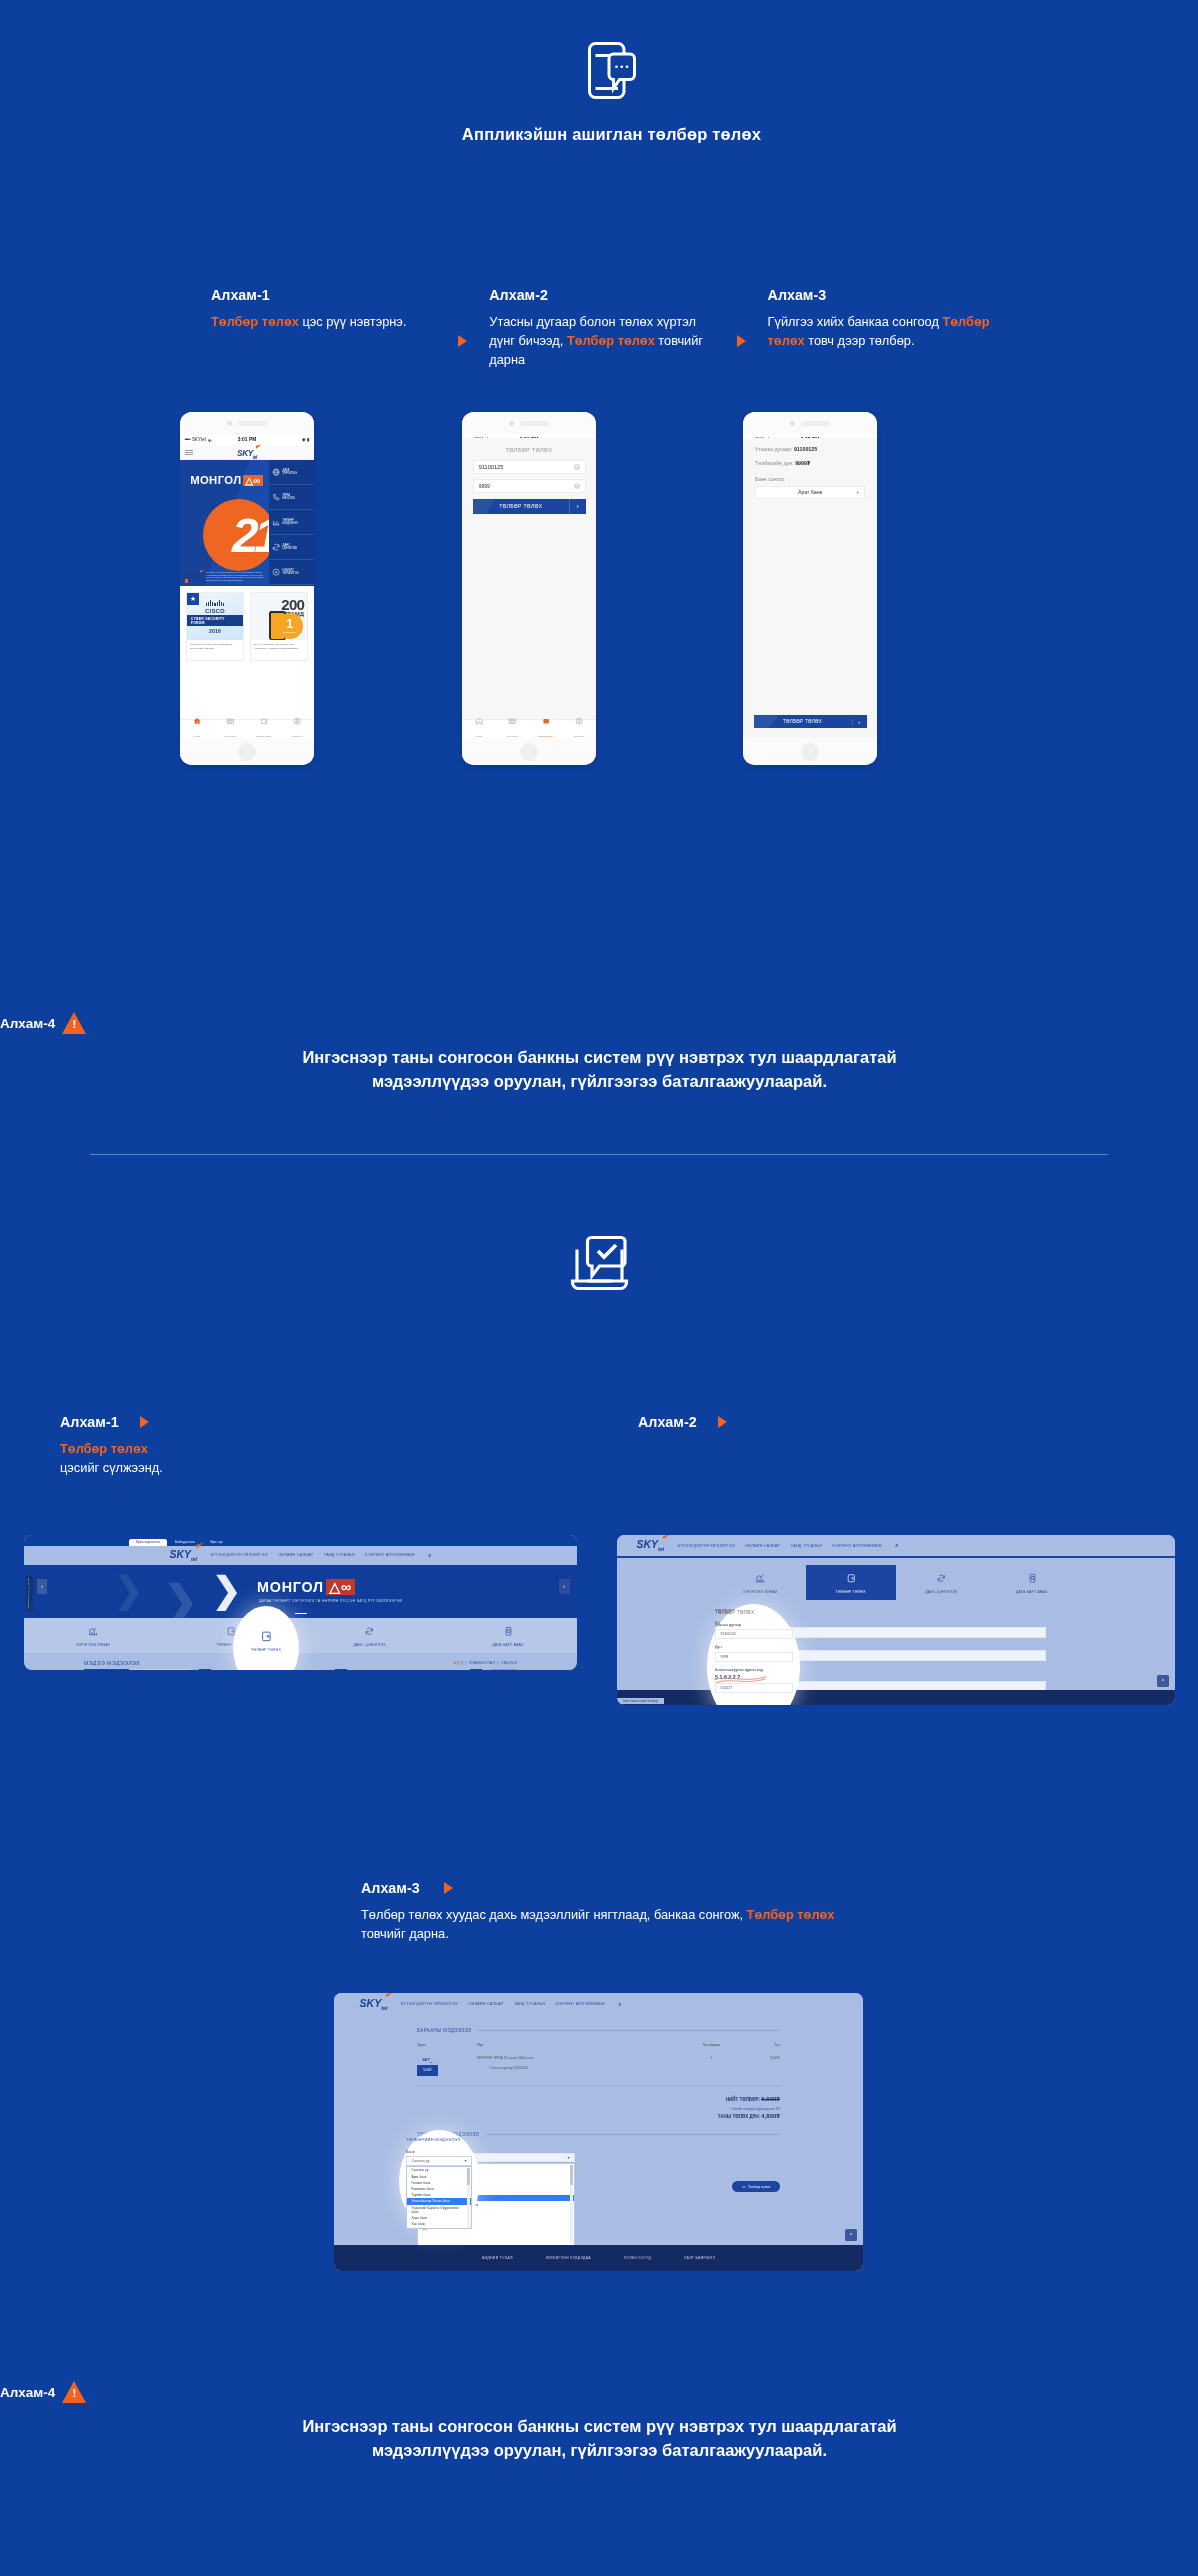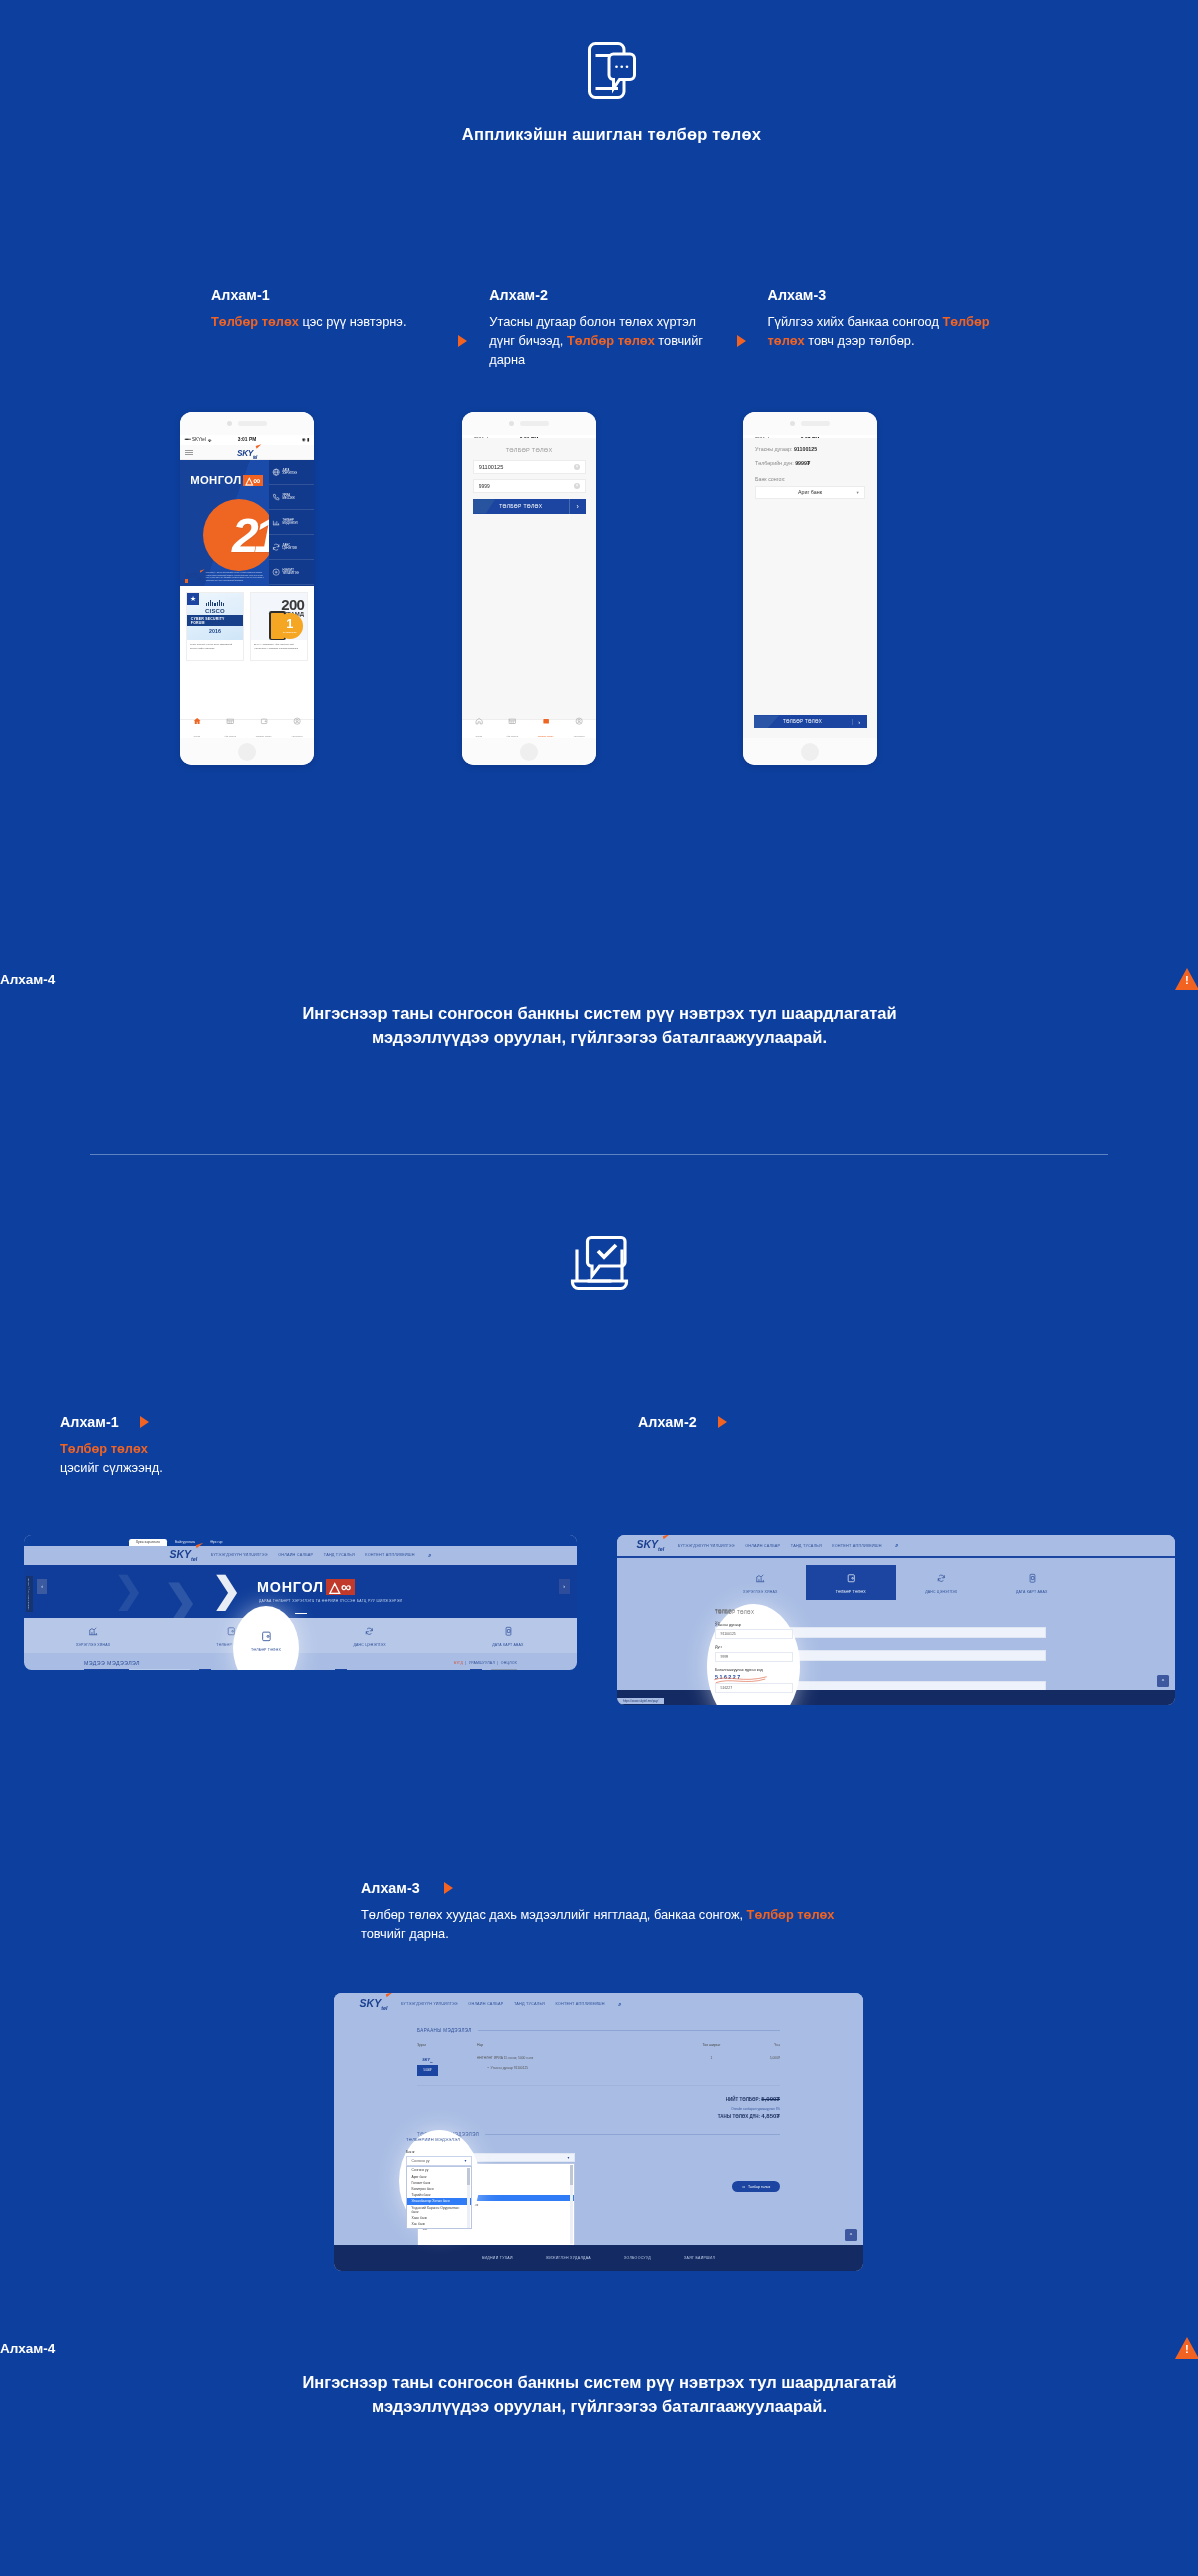--- a/index.html
+++ b/index.html
@@ -213,21 +213,21 @@
     font-size: 4.5px; letter-spacing: 0.3px; overflow: hidden;
   }
   .p3-pay .lbl { flex: 1; text-align: center; }
   .p3-pay .chev { width: 15px; text-align: center; border-left: 0.8px solid rgba(255,255,255,.2); font-size: 6px;}
   .p3-pay::before {
     content: ""; position: absolute; left: 0; top: 0; bottom: 0; width: 25.6px;
     background: #2a55a6; clip-path: polygon(0 0, 100% 0, 55% 100%, 0 100%);
   }
 
   
-  .warn-row { display: flex; align-items: center; justify-content: space-between; gap: 7px; }
+  .warn-row { display: flex; align-items: center; justify-content: flex-start; gap: 7px; margin-top: 44px; }
   .warn-label { color: #fff; font-size: 13.5px; font-weight: bold; }
   .warn-tri {
     width: 0; height: 0; border-left: 12.8px solid transparent; border-right: 12.8px solid transparent;
     border-bottom: 22.6px solid #f26321; position: relative;
   }
   .warn-tri::after {
     content: "!"; position: absolute; left: -2.3px; top: 6.8px; width: 4.5px;
     color: #fff; font-size: 11.3px; font-weight: bold; text-align: center; line-height: 1;
   }
   .warn-text {

